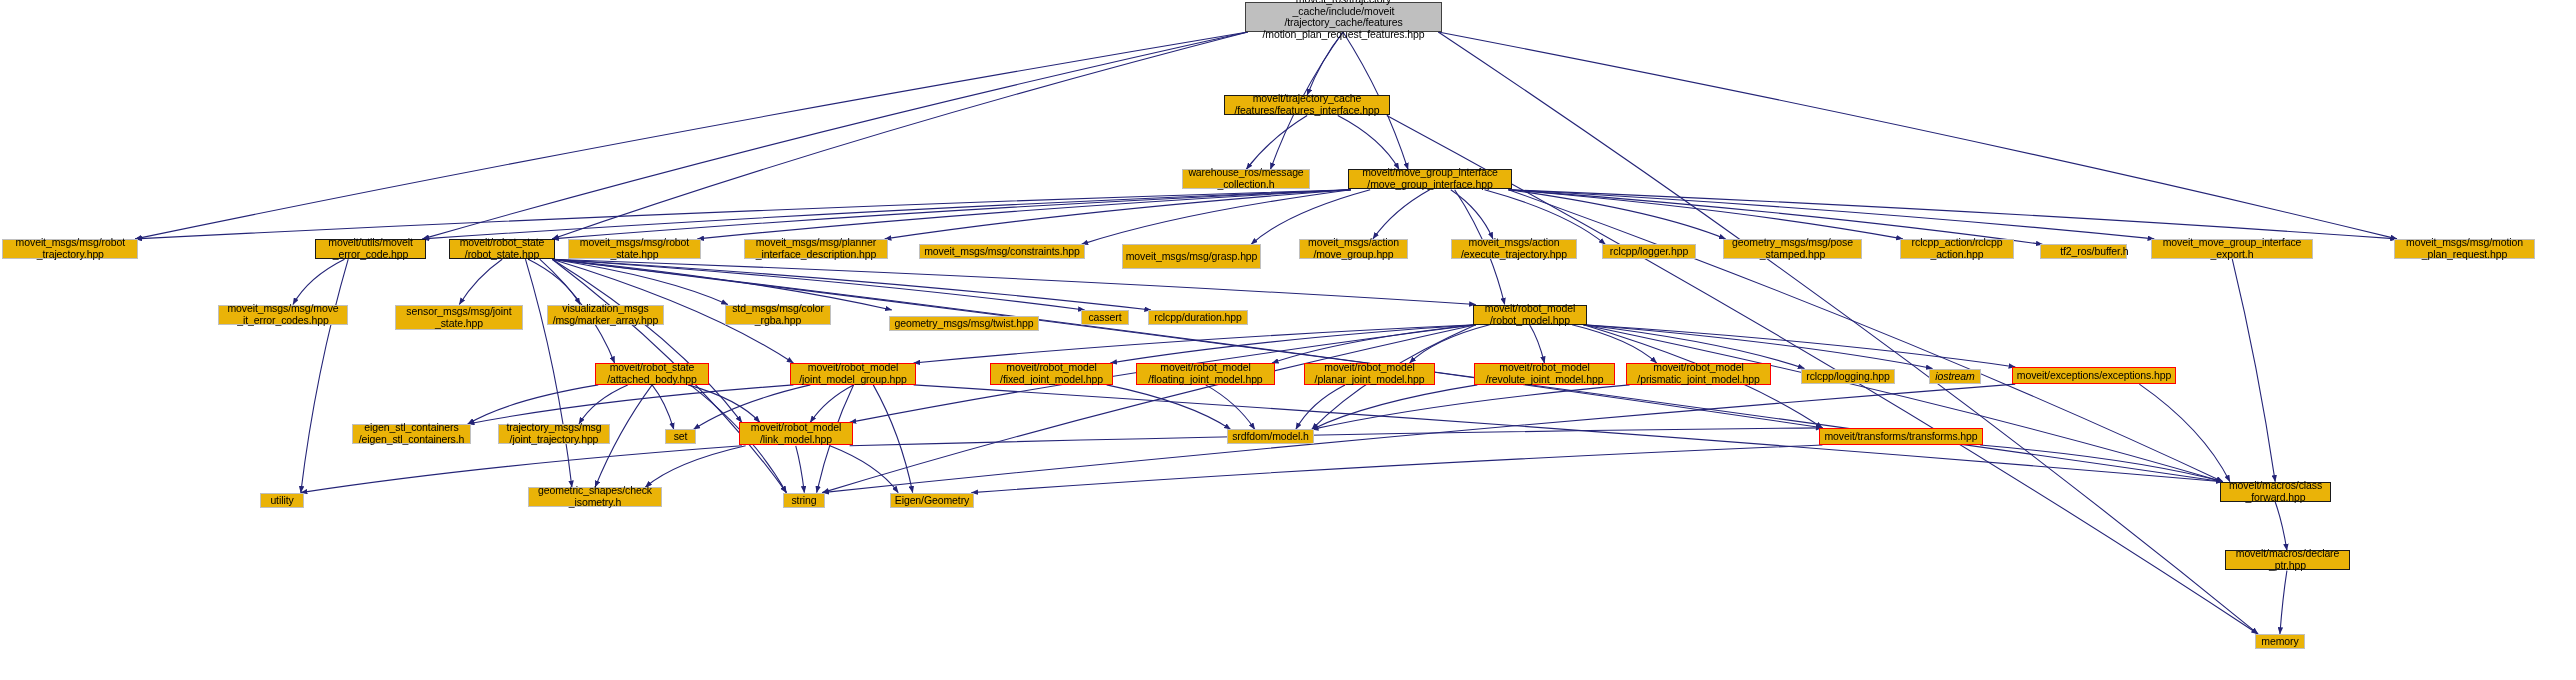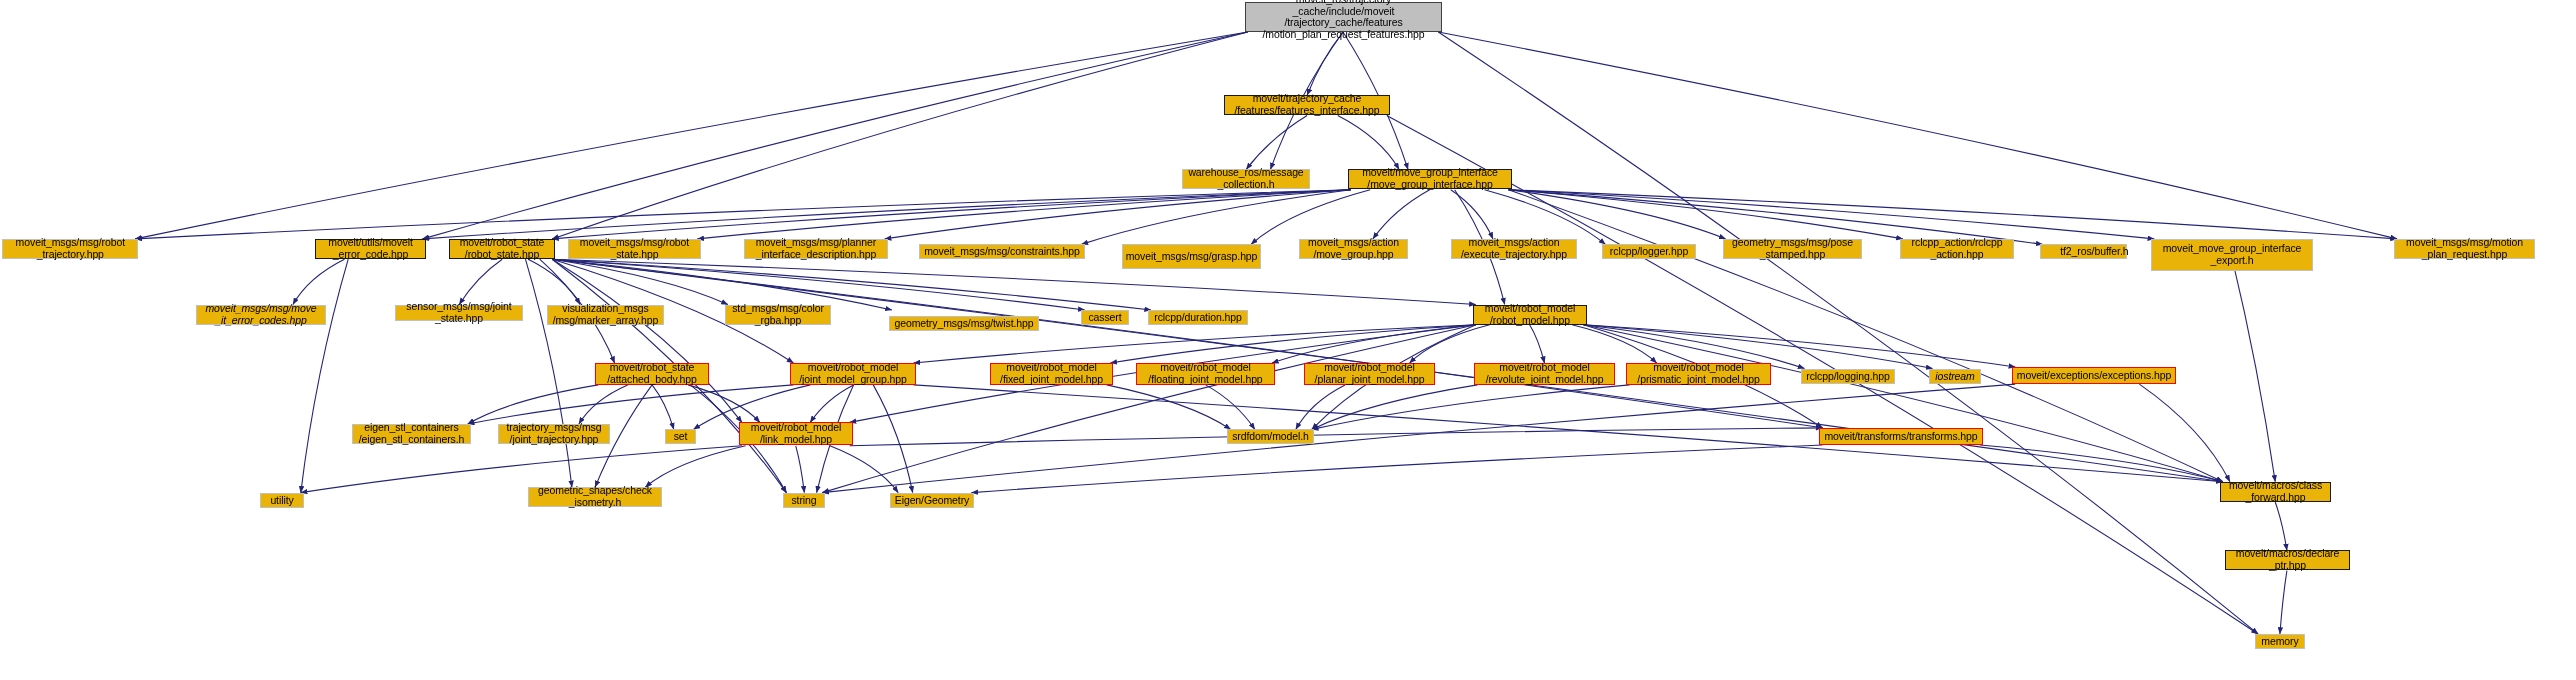--- a/index.html
+++ b/index.html
@@ -157,27 +157,27 @@
       <div class="node grey" style="left: 1299px; top: 239px; width: 109px; height: 20px;">moveit_msgs/action
 /move_group.hpp</div>
       <div class="node grey" style="left: 1451px; top: 239px; width: 126px; height: 20px;">moveit_msgs/action
 /execute_trajectory.hpp</div>
       <div class="node grey" style="left: 1602px; top: 244px; width: 94px; height: 15px;">rclcpp/logger.hpp</div>
       <div class="node grey" style="left: 1723px; top: 239px; width: 139px; height: 20px;">geometry_msgs/msg/pose
 _stamped.hpp</div>
       <div class="node grey" style="left: 1900px; top: 239px; width: 114px; height: 20px;">rclcpp_action/rclcpp
 _action.hpp</div>
       <div class="node grey" style="left: 2040px; top: 244px; width: 87px; height: 15px; padding-left: 24px;">tf2_ros/buffer.h</div>
-      <div class="node grey" style="left: 2151px; top: 239px; width: 162px; height: 32px;">moveit_move_group_interface
+      <div class="node grey" style="left: 2151px; top: 239px; width: 162px; height: 20px;">moveit_move_group_interface
 _export.h</div>
       <div class="node grey" style="left: 2394px; top: 239px; width: 141px; height: 20px;">moveit_msgs/msg/motion
 _plan_request.hpp</div>
-      <div class="node grey" style="left: 196px; top: 305px; width: 130px; height: 20px; font-style: italic;">moveit_msgs/msg/move
+      <div class="node grey" style="left: 218px; top: 305px; width: 130px; height: 20px;">moveit_msgs/msg/move
 _it_error_codes.hpp</div>
-      <div class="node grey" style="left: 395px; top: 305px; width: 128px; height: 16px;">sensor_msgs/msg/joint
+      <div class="node grey" style="left: 395px; top: 305px; width: 128px; height: 25px;">sensor_msgs/msg/joint
 _state.hpp</div>
       <div class="node grey" style="left: 547px; top: 305px; width: 117px; height: 20px;">visualization_msgs
 /msg/marker_array.hpp</div>
       <div class="node grey" style="left: 725px; top: 305px; width: 106px; height: 20px;">std_msgs/msg/color
 _rgba.hpp</div>
       <div class="node grey" style="left: 889px; top: 316px; width: 150px; height: 15px;">geometry_msgs/msg/twist.hpp</div>
       <div class="node grey" style="left: 1081px; top: 310px; width: 48px; height: 15px;">cassert</div>
       <div class="node grey" style="left: 1148px; top: 310px; width: 100px; height: 15px;">rclcpp/duration.hpp</div>
       <div class="node black" style="left: 1473px; top: 305px; width: 114px; height: 20px;">moveit/robot_model
 /robot_model.hpp</div>

